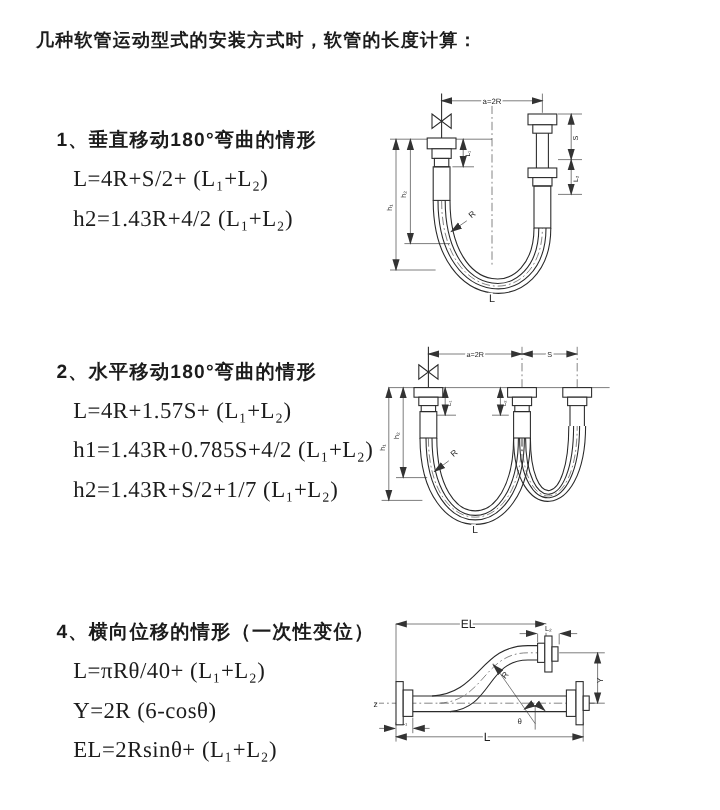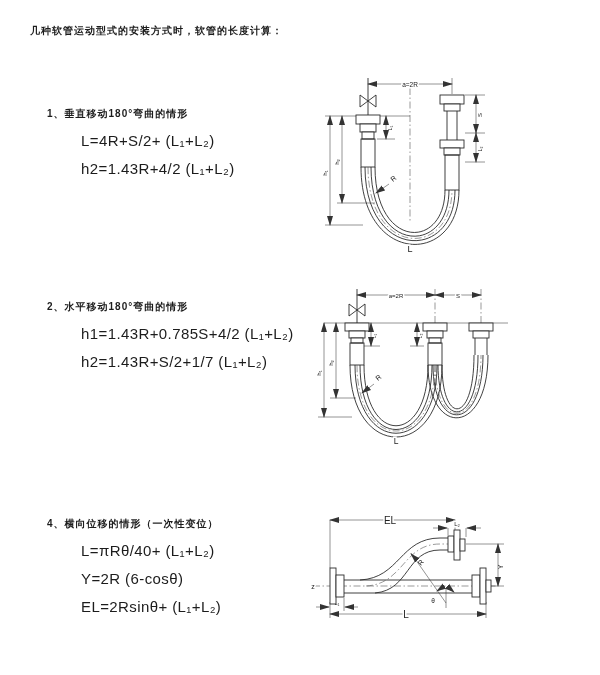--- a/index.html
+++ b/index.html
@@ -1,24 +1,24 @@
 <!DOCTYPE html>
 <html><head>
 <meta charset="utf-8">
 <style>
   html,body { margin:0; padding:0; }
   body {
     width:600px; height:675px; background:#ffffff; position:relative; overflow:hidden;
     font-family:"Liberation Sans","DejaVu Sans",sans-serif; color:#1c1c1c;
   }
-  .page-title { position:absolute; left:30px; top:24px; font-size:10px; font-weight:bold; letter-spacing:1px; }
+  .page-title { position:absolute; left:30px; top:24px; font-size:15px; font-weight:bold; letter-spacing:1px; }
   .section { position:absolute; left:47px; }
   #sec1 { top:107px; } #sec2 { top:300px; } #sec3 { top:517px; }
-  .heading { font-size:10px; font-weight:bold; letter-spacing:1px; white-space:nowrap; }
-  .formula { margin-left:34px; margin-top:11px; font-size:15px; letter-spacing:0.4px; white-space:nowrap; }
+  .heading { font-size:16px; font-weight:bold; letter-spacing:1px; white-space:nowrap; }
+  .formula { margin-left:14px; margin-top:11px; font-size:19px; letter-spacing:0.4px; white-space:nowrap;font-family:Liberation Serif, serif; }
   .formula:first-of-type { margin-top:14px; }
   .diagram { position:absolute; }
   #dia1 { left:313px; top:70px; }
   #dia2 { left:308px; top:283px; }
   #dia3 { left:300px; top:510px; }
   svg text { font-family:"Liberation Sans","DejaVu Sans",sans-serif; fill:#222; }
   .obj  { stroke:#2b2b2b; stroke-width:0.9; fill:none; }
   .objf { stroke:#2b2b2b; stroke-width:0.9; fill:#ffffff; }
   .dim  { stroke:#3a3a3a; stroke-width:0.55; fill:none; }
   .cl   { stroke:#555; stroke-width:0.6; fill:none; stroke-dasharray:7 2.5 1.5 2.5; }
@@ -30,20 +30,21 @@
 <div class="page-title">几种软管运动型式的安装方式时，软管的长度计算：</div>
 
 <div class="section" id="sec1">
   <div class="heading">1、垂直移动180°弯曲的情形</div>
   <div class="formula">L=4R+S/2+ (L₁+L₂)</div>
   <div class="formula">h2=1.43R+4/2 (L₁+L₂)</div>
 </div>
 
 <div class="section" id="sec2">
   <div class="heading">2、水平移动180°弯曲的情形</div>
+  <div class="formula">L=4R+1.57S+ (L₁+L₂)</div>
   <div class="formula">h1=1.43R+0.785S+4/2 (L₁+L₂)</div>
   <div class="formula">h2=1.43R+S/2+1/7 (L₁+L₂)</div>
 </div>
 
 <div class="section" id="sec3">
   <div class="heading">4、横向位移的情形（一次性变位）</div>
   <div class="formula">L=πRθ/40+ (L₁+L₂)</div>
   <div class="formula">Y=2R (6-cosθ)</div>
   <div class="formula">EL=2Rsinθ+ (L₁+L₂)</div>
 </div>

